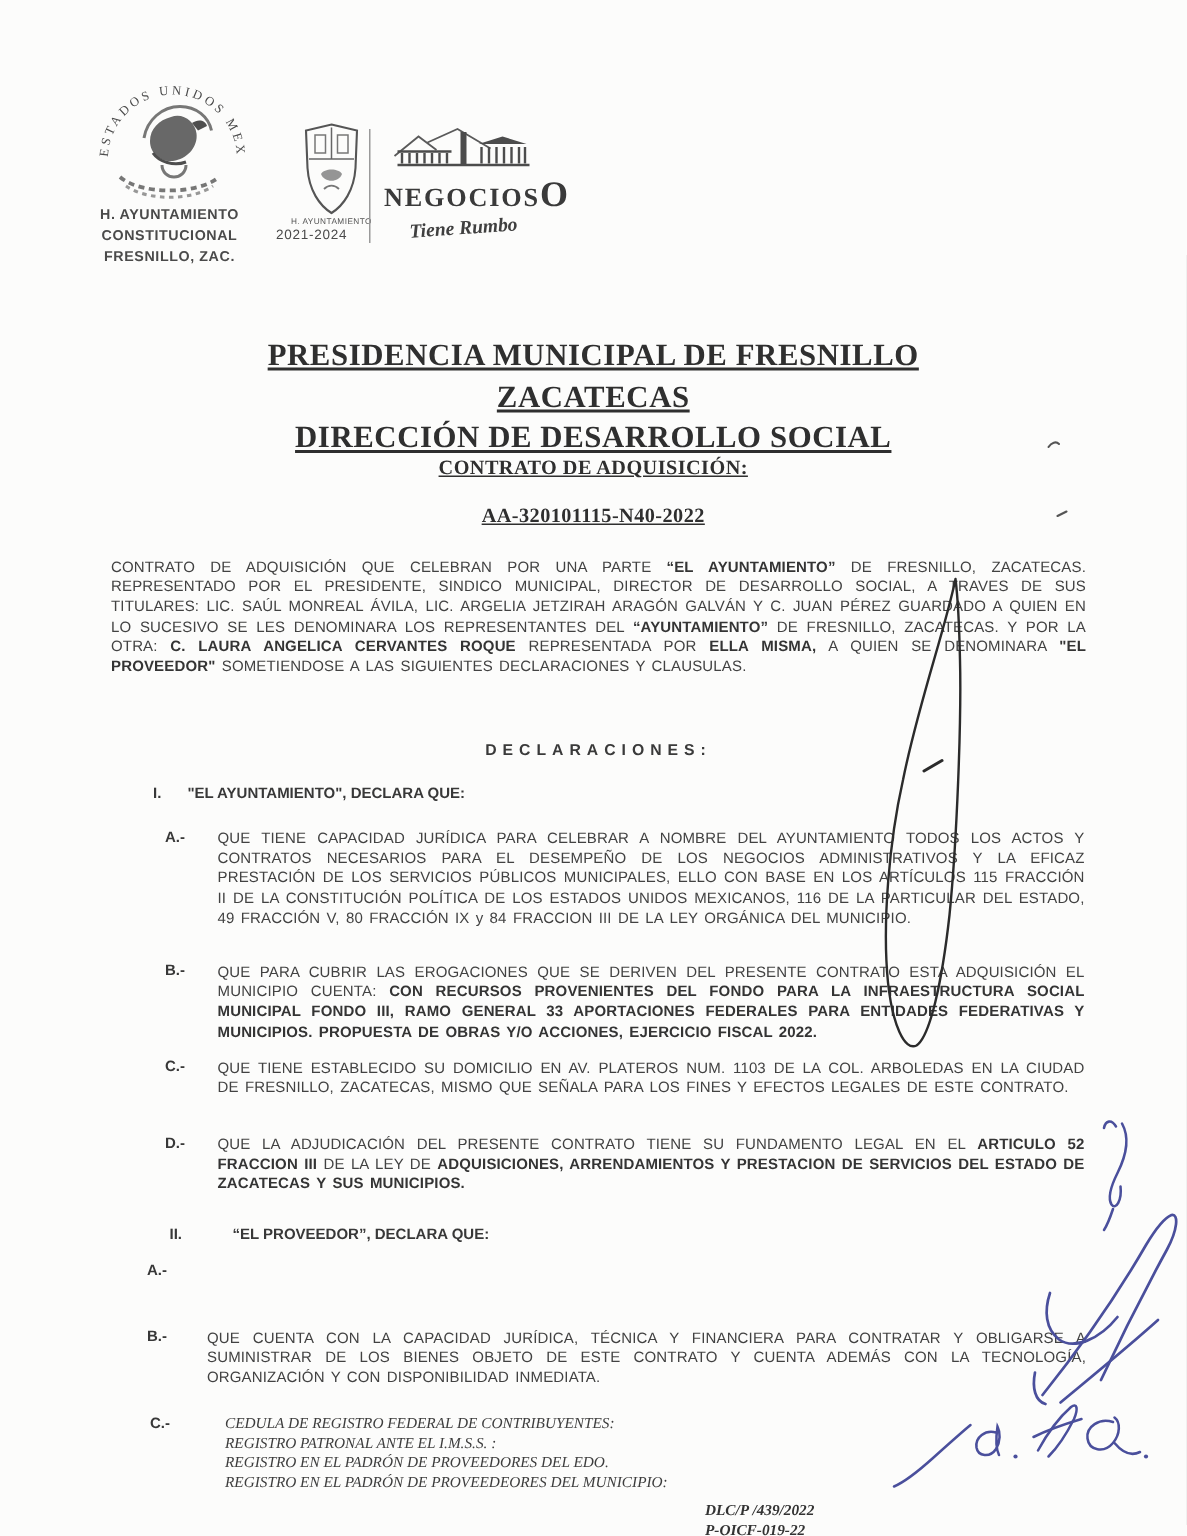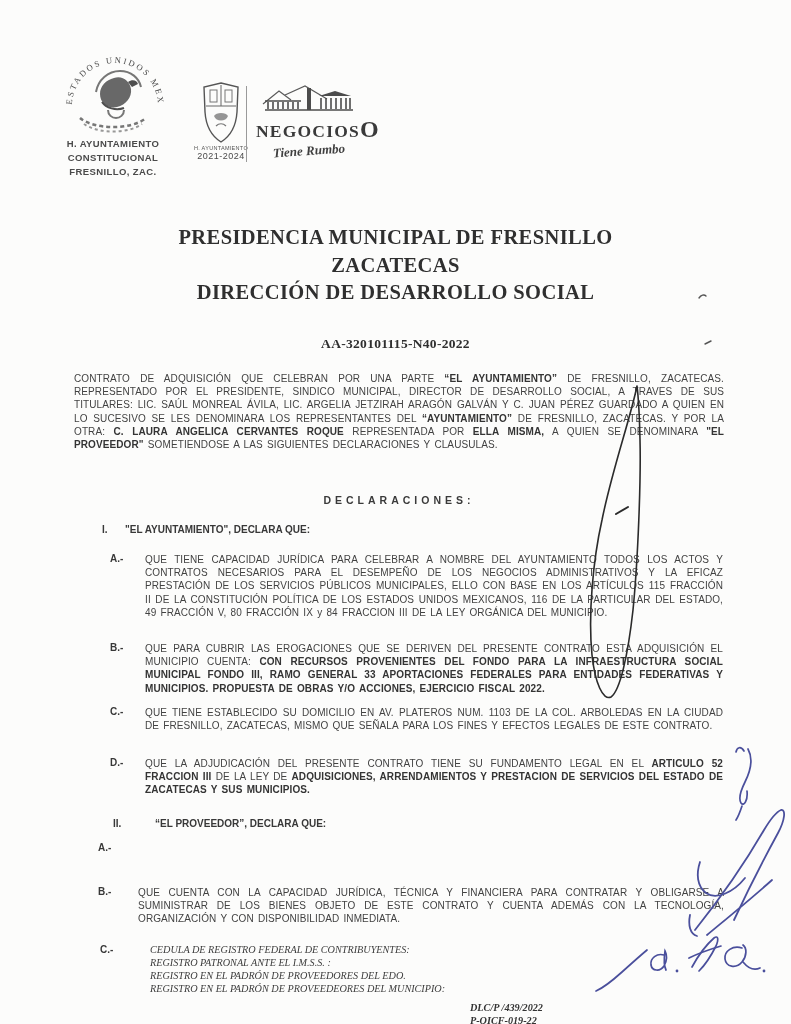--- a/index.html
+++ b/index.html
@@ -6,28 +6,28 @@
   .page {
     position:relative; width:791px; height:1024px; margin:0 auto;
     background:#fcfcfb; overflow:hidden;
     font-family:"Liberation Sans", sans-serif; color:#404040;
   }
   .abs { position:absolute; }
 
   
   .seal-caption { font-size:9.5px; font-weight:700; color:#4a4a4a; text-align:center; line-height:14px; letter-spacing:.4px; }
   .shield-caption1 { font-size:5.5px; color:#555; text-align:center; letter-spacing:.3px; }
-  .shield-caption2 { font-size:9px; color:#4a4a4a; text-align:center; letter-spacing:.5px; }
+  .shield-caption2 { font-size:9px; color:#4a4a4a; letter-spacing:.5px; }
   .brand-name { font-family:"Liberation Serif", serif; font-weight:600; font-size:17.5px; letter-spacing:1.2px; color:#3a3a3a; white-space:nowrap; }
   .brand-name .big-o { font-size:24px; }
   .brand-tagline { font-family:"Liberation Serif", serif; font-style:italic; font-weight:600; font-size:13px; color:#3f3f3f; transform:rotate(-4deg); }
   .hdr-divider { width:1px; background:#9a9a9a; }
 
   
-  .title-line { left:0; right:0; text-align:center; font-family:"Liberation Serif", serif; font-weight:700; color:#2f2f2f; }
+  .title-line { left:0; right:0; text-align:center; font-family:"Liberation Serif", serif; font-weight:700; color:#2f2f2f;text-decoration:underline; }
   .title-big { font-size:20.5px; letter-spacing:.4px; }
   .title-small { font-size:13.5px; letter-spacing:.3px; }
 
   
   .body-text { font-size:10px; line-height:13.2px; text-align:justify; letter-spacing:.1px; word-spacing:1.3px; color:#424242; }
   .b { font-weight:700; color:#343434; }
   .decl-heading { left:74px; width:650px; text-align:center; font-size:10.5px; font-weight:700; letter-spacing:4px; color:#3a3a3a; }
   .sec-num, .sec-title { font-size:10px; font-weight:700; color:#383838; }
   .item-label { font-size:10px; font-weight:700; color:#383838; }
 
@@ -89,20 +89,21 @@
       <path d="M58 12 L74 7 L90 12 Z" fill="#4c4c4c"></path>
       <path d="M60 14 V25 M65 14 V25 M70 14 V25 M75 14 V25 M80 14 V25 M85 14 V25 M89 14 V25" stroke="#4c4c4c" stroke-width="1.6"></path>
     </svg>
     <div class="brand-name"><span>NEGOCIOS</span><span class="big-o">O</span></div>
     <div class="brand-tagline">Tiene Rumbo</div>
   </div>
 
   <div class="abs title-line title-big" style="top:226px">PRESIDENCIA MUNICIPAL DE FRESNILLO</div>
   <div class="abs title-line title-big" style="top:254px">ZACATECAS</div>
   <div class="abs title-line title-big" style="top:281px">DIRECCIÓN DE DESARROLLO SOCIAL</div>
+  <div class="abs title-line title-small" style="top:304px">CONTRATO DE ADQUISICIÓN:</div>
   <div class="abs title-line title-small" style="top:336px">AA-320101115-N40-2022</div>
 
   <p class="abs body-text" style="left:74px;top:372px;width:650px;margin:0"><span>CONTRATO DE ADQUISICIÓN QUE CELEBRAN POR UNA PARTE </span><span class="b">“EL AYUNTAMIENTO”</span><span> DE FRESNILLO, ZACATECAS. REPRESENTADO POR EL PRESIDENTE, SINDICO MUNICIPAL, DIRECTOR DE DESARROLLO SOCIAL, A TRAVES DE SUS TITULARES: LIC. SAÚL MONREAL ÁVILA, LIC. ARGELIA JETZIRAH ARAGÓN GALVÁN Y C. JUAN PÉREZ GUARDADO A QUIEN EN LO SUCESIVO SE LES DENOMINARA LOS REPRESENTANTES DEL </span><span class="b">“AYUNTAMIENTO”</span><span> DE FRESNILLO, ZACATECAS. Y POR LA OTRA: </span><span class="b">C. LAURA ANGELICA CERVANTES ROQUE</span><span> REPRESENTADA POR </span><span class="b">ELLA MISMA,</span><span> A QUIEN SE DENOMINARA </span><span class="b">"EL PROVEEDOR"</span><span> SOMETIENDOSE A LAS SIGUIENTES DECLARACIONES Y CLAUSULAS.</span></p>
 
   <div class="abs decl-heading" style="top:494px">DECLARACIONES:</div>
 
   <span class="abs sec-num" style="left:102px;top:524px">I.</span>
   <span class="abs sec-title" style="left:125px;top:524px">"EL AYUNTAMIENTO", DECLARA QUE:</span>
 
   <span class="abs item-label" style="left:110px;top:553px">A.-</span>

